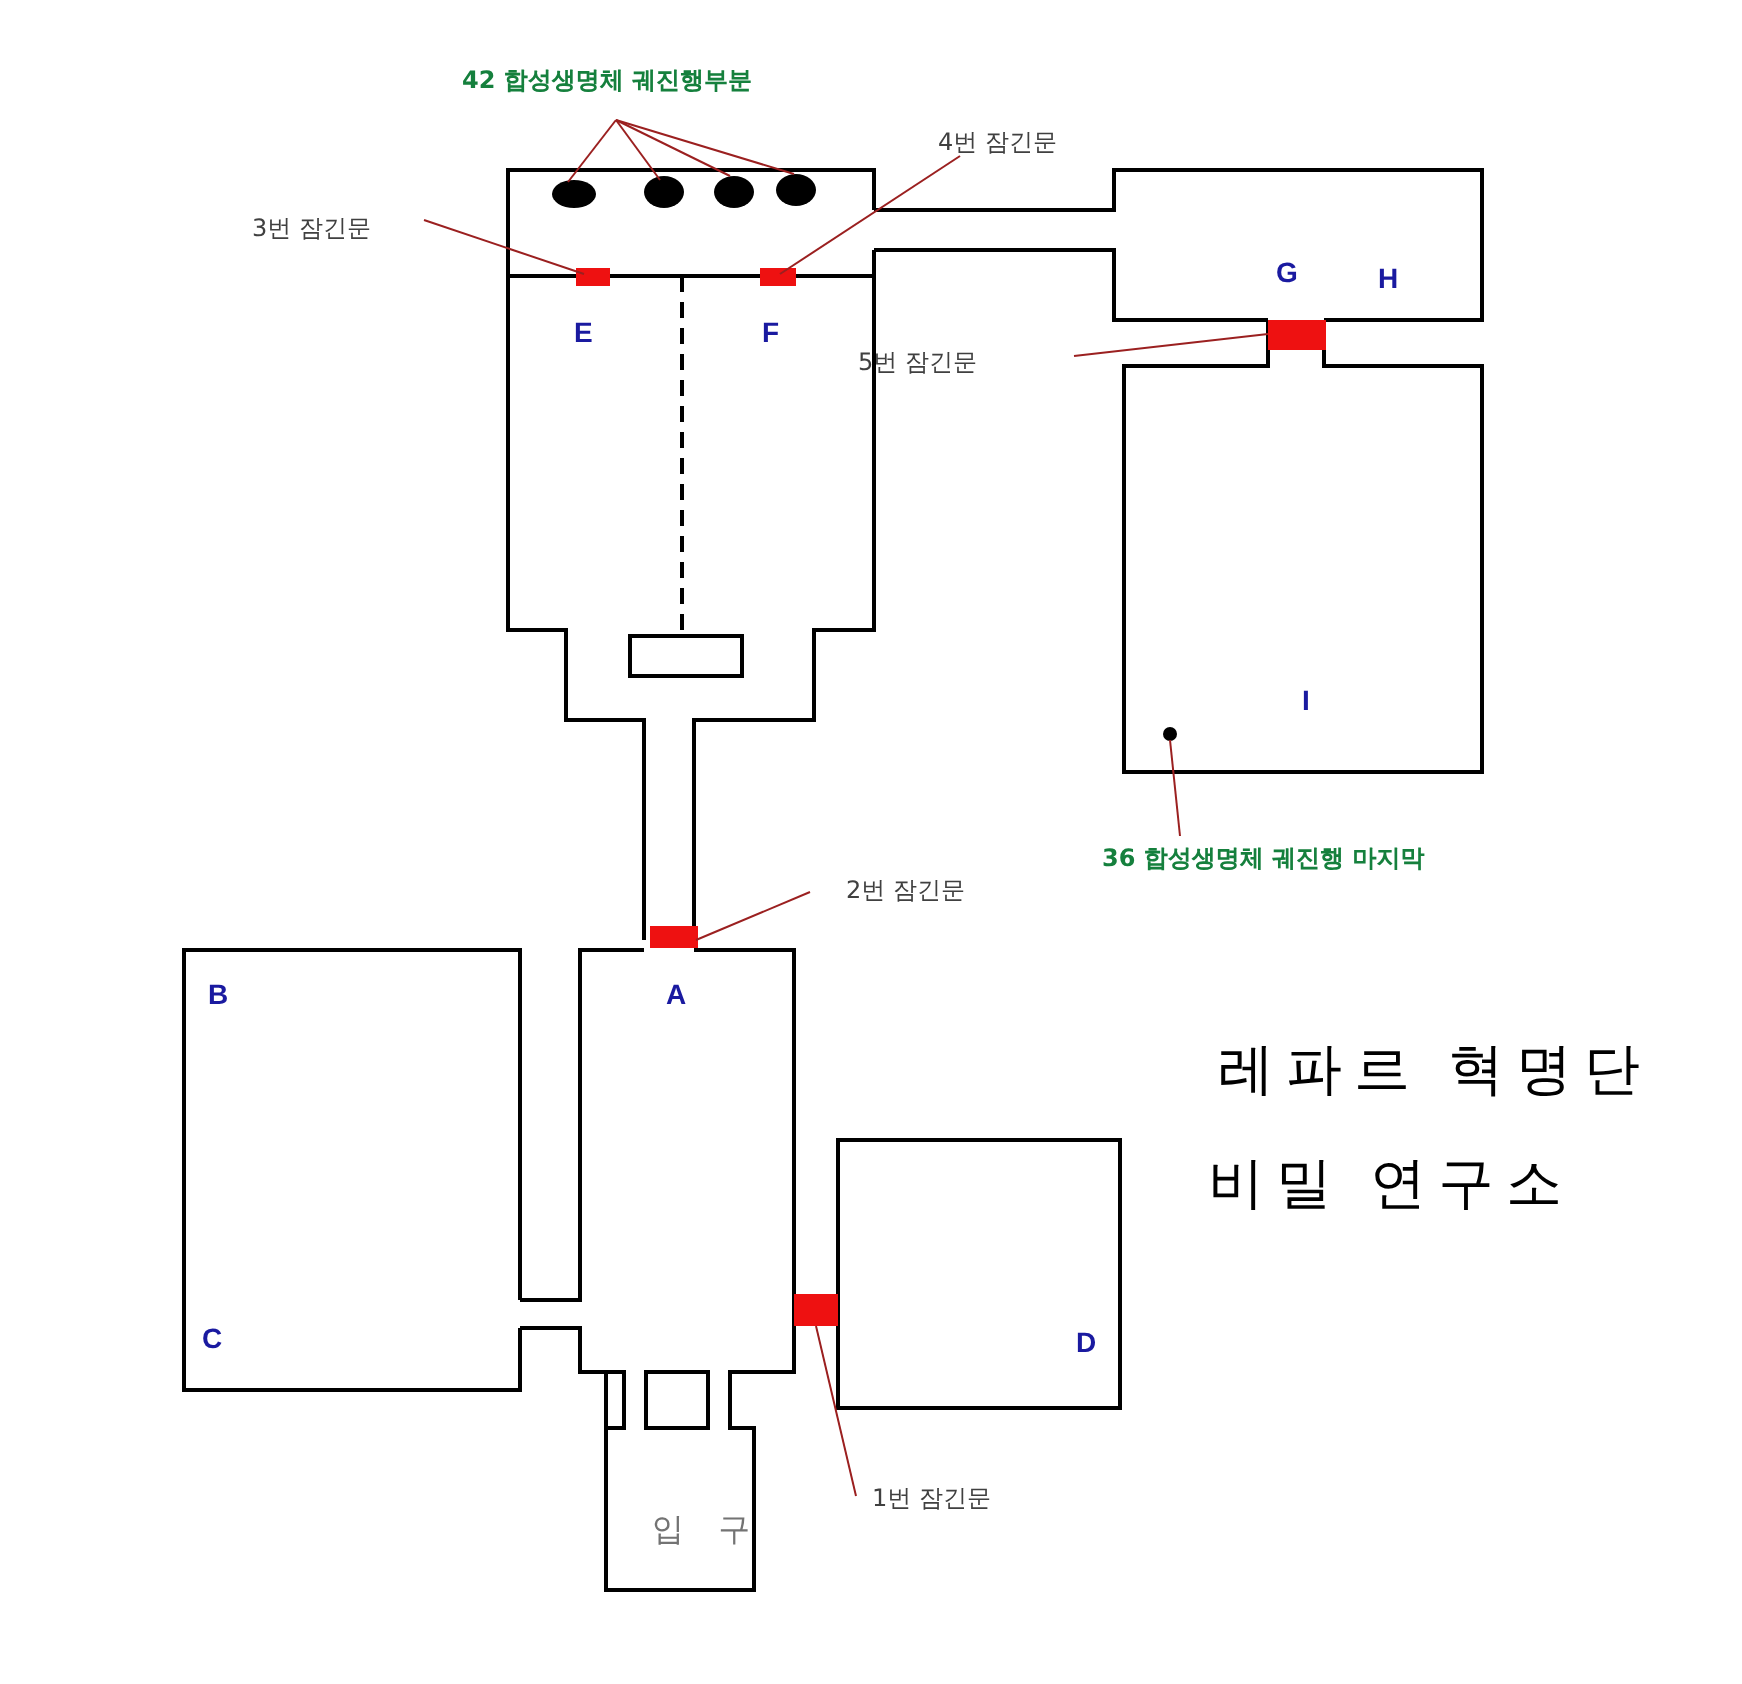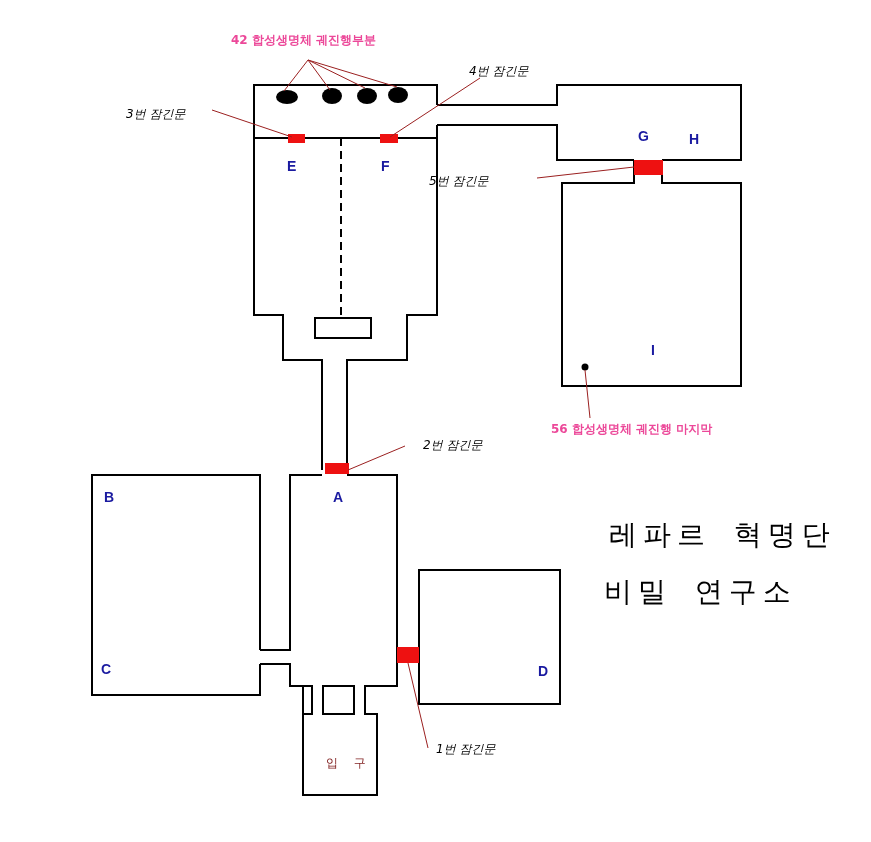--- a/index.html
+++ b/index.html
@@ -1,24 +1,24 @@
 <!DOCTYPE html>
 <html><head>
 <meta charset="utf-8">
 <style>
   html, body { margin: 0; padding: 0; background: #ffffff; }
   body { width: 871px; height: 842px; position: relative; overflow: hidden;
          font-family: "DejaVu Sans", sans-serif; }
   #map { position: absolute; left: 0; top: 0; }
   .lbl { position: absolute; white-space: nowrap; }
   .room-letter { color: #1a1aa0; font-size: 14px; font-family: "Liberation Sans", sans-serif; font-weight: bold; }
-  .door-label { color: #000000; font-size: 12px; font-family: "DejaVu Sans", sans-serif; font-style: italic; }
-  .note-label { color: #ec4899; font-size: 12px; font-weight: bold; font-family: "DejaVu Sans", sans-serif; }
-  .title-line { color: #000000; font-size: 28px; font-family: Liberation Mono, monospace; letter-spacing: 6px; }
-  .entrance { color: #7f1d1d; font-size: 12px; font-family: "DejaVu Sans", sans-serif; letter-spacing: 6px; }
+  .door-label { color: #404040; font-size: 12px; font-family: "DejaVu Sans", sans-serif; }
+  .note-label { color: #15803d; font-size: 12px; font-weight: bold; font-family: "DejaVu Sans", sans-serif; }
+  .title-line { color: #000000; font-size: 28px; font-family: Liberation Serif, serif; letter-spacing: 6px; }
+  .entrance { color: #737373; font-size: 16px; font-family: "DejaVu Sans", sans-serif; letter-spacing: 6px; }
 </style>
 </head>
 <body>
 
 <svg id="map" width="871" height="842" viewBox="0 0 871 842">
   <g fill="none" stroke="#000" stroke-width="2">
 
     <polyline points="437,105 437,85 254,85 254,315 283,315 283,360 322,360 322,470"></polyline>
     <polyline points="437,125 437,315 407,315 407,360 347,360 347,470"></polyline>
 
@@ -71,21 +71,21 @@
     <line x1="585" y1="370" x2="590" y2="418"></line>
   </g>
 </svg>
 
 <div class="lbl note-label" style="left:231px;top:32px;">42 합성생명체 궤진행부분</div>
 <div class="lbl door-label" style="left:126px;top:106px;">3번 잠긴문</div>
 <div class="lbl door-label" style="left:469px;top:63px;">4번 잠긴문</div>
 <div class="lbl door-label" style="left:429px;top:173px;">5번 잠긴문</div>
 <div class="lbl door-label" style="left:423px;top:437px;">2번 잠긴문</div>
 <div class="lbl door-label" style="left:436px;top:741px;">1번 잠긴문</div>
-<div class="lbl note-label" style="left:551px;top:421px;">56 합성생명체 궤진행 마지막</div>
+<div class="lbl note-label" style="left:551px;top:421px;">36 합성생명체 궤진행 마지막</div>
 
 <div class="lbl room-letter" style="left:287px;top:158px;">E</div>
 <div class="lbl room-letter" style="left:381px;top:158px;">F</div>
 <div class="lbl room-letter" style="left:638px;top:128px;">G</div>
 <div class="lbl room-letter" style="left:689px;top:131px;">H</div>
 <div class="lbl room-letter" style="left:651px;top:342px;">I</div>
 <div class="lbl room-letter" style="left:104px;top:489px;">B</div>
 <div class="lbl room-letter" style="left:333px;top:489px;">A</div>
 <div class="lbl room-letter" style="left:101px;top:661px;">C</div>
 <div class="lbl room-letter" style="left:538px;top:663px;">D</div>

